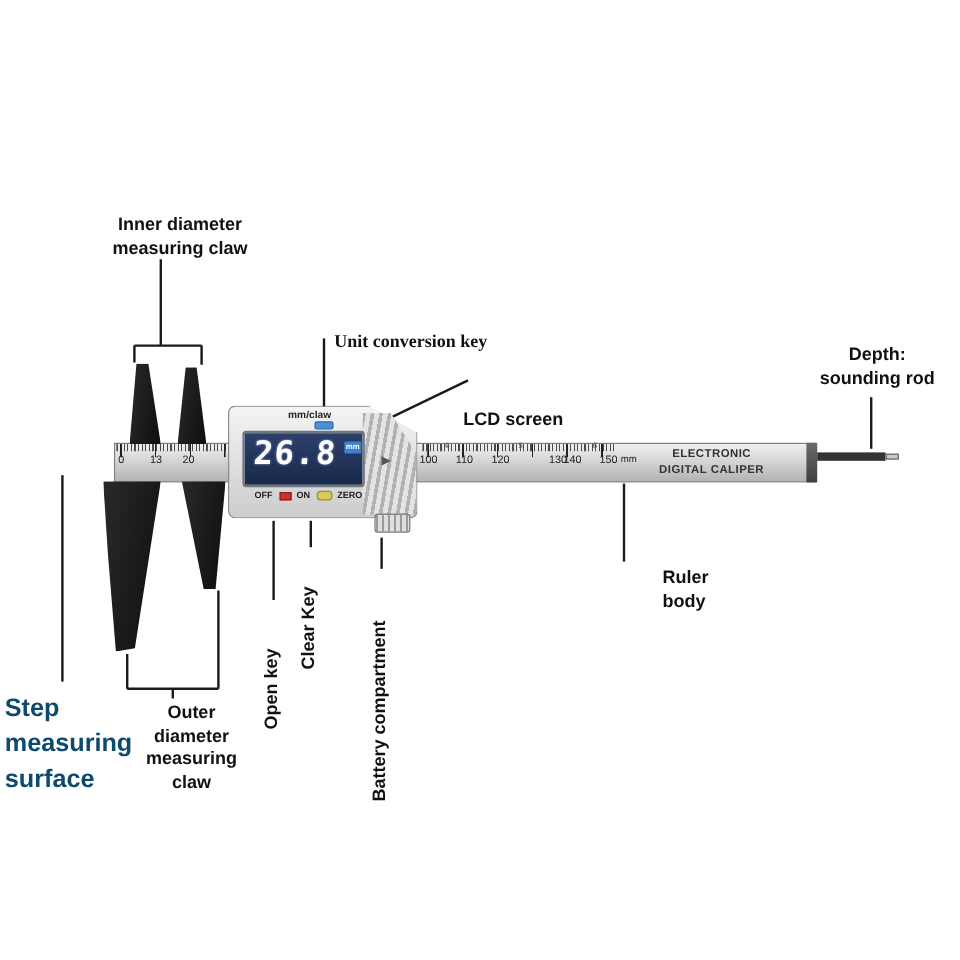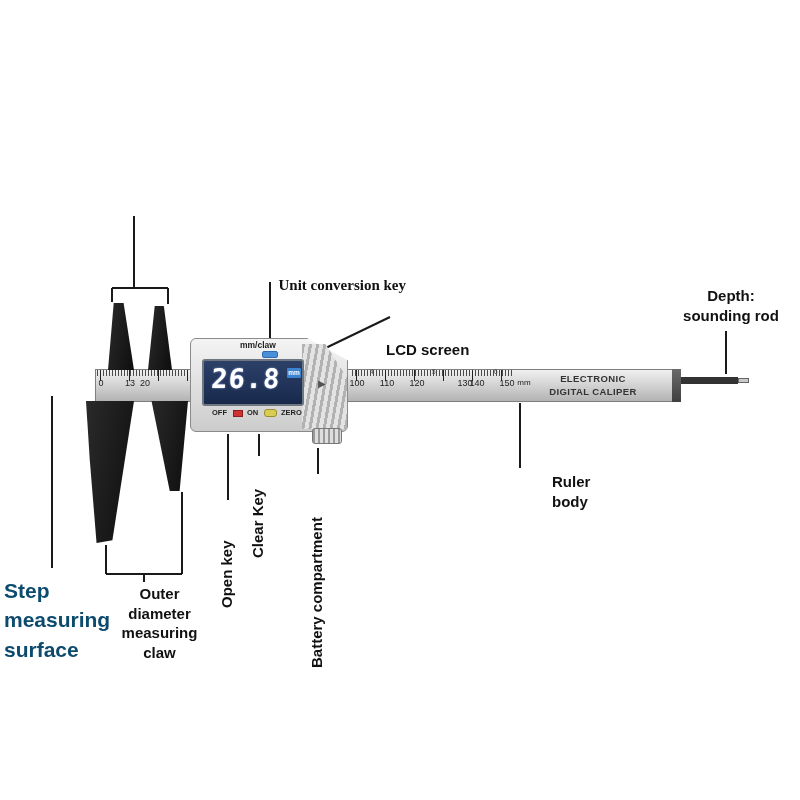--- a/index.html
+++ b/index.html
@@ -80,21 +80,21 @@
 
   <div class="abs beam"></div>
 
   <div class="abs ticksMinor" style="left:97px;top:370px;width:92px;"></div>
   <div class="abs ticksMajor" style="left:100px;top:370px;width:88px;"></div>
   <div class="abs ticksMinor" style="left:352px;top:370px;width:160px;"></div>
   <div class="abs ticksMajor" style="left:356px;top:370px;width:152px;"></div>
 
   <span class="abs num" style="left:91px;top:378px;">0</span>
   <span class="abs num" style="left:120px;top:378px;">13</span>
-  <span class="abs num" style="left:135px;top:378px;">20</span>
+  <span class="abs num" style="left:147px;top:378px;">20</span>
 
   <span class="abs num" style="left:347px;top:378px;">100</span>
   <span class="abs num" style="left:377px;top:378px;">110</span>
   <span class="abs num" style="left:407px;top:378px;">120</span>
   <span class="abs num" style="left:437px;top:378px;margin-left:18px;">130</span>
   <span class="abs num" style="left:467px;top:378px;">140</span>
   <span class="abs num" style="left:497px;top:378px;">150</span>
   <span class="abs num" style="left:514px;top:378px;font-size:8px;">mm</span>
 
   <span class="abs inchNum" style="left:370px;top:368px;">4</span>
@@ -127,20 +127,22 @@
   <div class="abs mmTag">mm</div>
 
   <span class="abs smallLbl" style="left:212px;top:408px;">OFF</span>
   <div class="abs btnRed"></div>
   <span class="abs smallLbl" style="left:247px;top:408px;">ON</span>
   <div class="abs btnYellow"></div>
   <span class="abs smallLbl" style="left:281px;top:408px;">ZERO</span>
 
   <div class="abs wheel"></div>
 
+  <div class="abs lbl pre ctr" style="left:85px;top:178px;width:130px;">Inner diameter
+measuring claw</div>
 
   <div class="abs lbl" style="left:206px;top:276px;width:200px;text-align:right;font-family:Liberation Serif, serif;">Unit conversion key</div>
 
   <div class="abs lbl" style="left:386px;top:301px;margin-top:39px;">LCD screen</div>
 
   <div class="abs lbl pre ctr" style="left:665px;top:286px;width:132px;">Depth:
 sounding rod</div>
 
   <div class="abs lbl vert" style="left:248px;top:458px;height:100px;">Clear Key</div>
 

